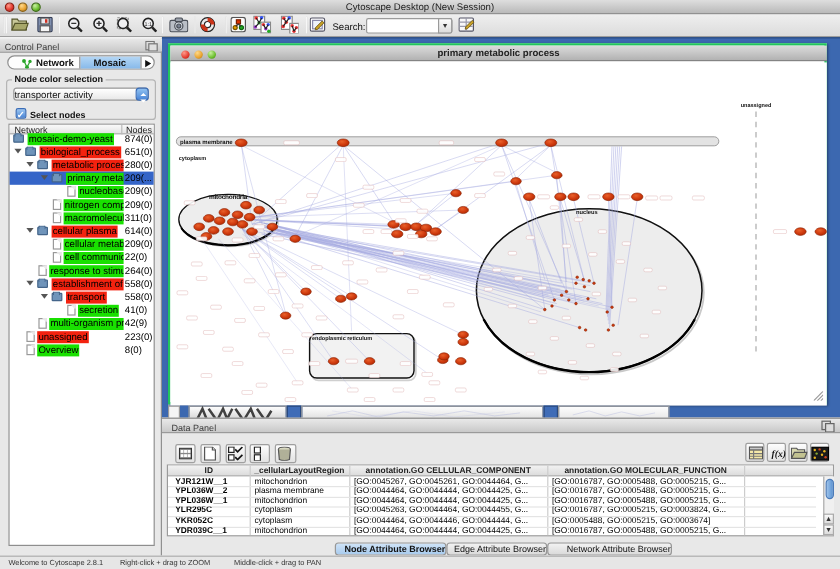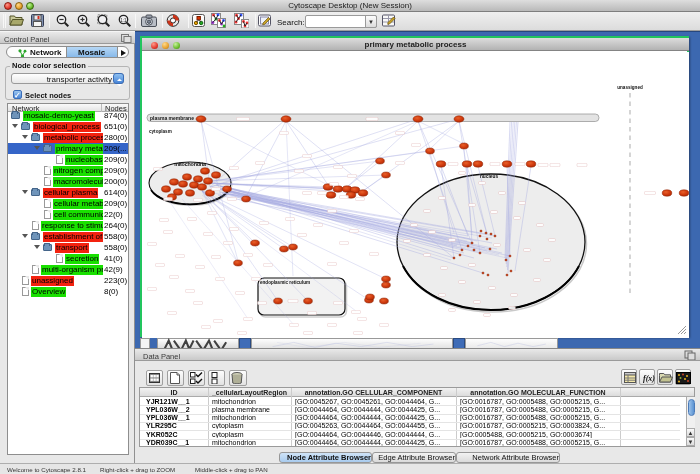--- a/index.html
+++ b/index.html
@@ -14,21 +14,21 @@
 #combobtn{left:365px;top:3px;width:12px;height:13px;background:linear-gradient(#fdfdfd,#dcdcdc);border:1px solid #9a9a9a;border-radius:0 2px 2px 0;font-size:6px;color:#333;text-align:center;line-height:13px}
 #leftpanel{left:0;top:31px;width:135px;height:432px;background:#e8e8e8;border-right:1px solid #909090}
 #cphead{left:0;top:31px;width:135px;height:13px;background:linear-gradient(#e9e9e9,#c9c9c9);border-bottom:1px solid #9a9a9a;border-top:1px solid #f5f5f5}
 #cphead span{position:absolute;left:4px;top:2.5px;font-size:7.5px;color:#3a3a3a}
 #tabpill{left:6px;top:46px;width:123px;height:12px;background:#fdfdfd;border:1px solid #8e8e8e;border-radius:7px;overflow:hidden}
 #tabmosaic{position:absolute;left:59px;top:0;width:52px;height:12px;background:linear-gradient(#b5d7f5,#7fb4e8);border-left:1px solid #8e8e8e;border-right:1px solid #8e8e8e}
 .tabtxt{position:absolute;top:1px;font-size:8px;font-weight:bold;color:#111}
 #groupbox{left:5px;top:66px;width:125px;height:34px;border:1px solid #b5b5b5;border-radius:3px}
 #grouplbl{left:10px;top:61px;font-size:7.5px;font-weight:bold;color:#111;background:#e8e8e8;padding:0 2px}
 #dropdown{left:11px;top:73px;width:113px;height:11px;background:linear-gradient(#ffffff,#e8e8e8);border:1px solid #9a9a9a;border-radius:3px}
-#ddtext{left:0;top:1px;width:100px;text-align:right;font-size:8px;color:#111}
+#ddtext{left:0;top:1px;width:100px;text-align:left;font-size:8px;color:#111}
 #ddstep{position:absolute;right:-1px;top:-1px;width:11px;height:11px;background:linear-gradient(#8ec0f0,#4a86d8);border-radius:3px;border:1px solid #3a6db8}
 #checkbox{left:13px;top:90px;width:8.5px;height:8.5px;background:linear-gradient(#9cc6f0,#4a86d8);border:1px solid #3a6db8;border-radius:2px;color:#fff;font-size:8px;line-height:9px;text-align:center;font-weight:bold}
 #chklbl{left:25px;top:90.5px;font-size:7.5px;font-weight:bold;color:#111}
 #treebox{left:7px;top:103px;width:122px;height:352px;background:#fff;border:1px solid #8e8e8e}
 #treehead{position:absolute;left:0;top:0;width:120px;height:8px;background:linear-gradient(#fafafa,#e4e4e4);border-bottom:1px solid #aaa}
 #treehead .c1{position:absolute;left:4px;top:0px;font-size:7.5px;color:#222}
 #treehead .c2{position:absolute;left:97px;top:0px;font-size:7.5px;color:#222}
 #treehead .cb{position:absolute;left:93px;top:0;width:1px;height:8px;background:#bbb}
 .trow{position:absolute;left:0;width:120px;height:11px}
 .chip{position:absolute;top:0.5px;height:10px;font-size:8px;color:#000;white-space:nowrap;overflow:hidden;line-height:10px}
@@ -245,21 +245,21 @@
         <div class="nval">209(0)</div>
       </div>
       <div class="trow" style="top:61.3px">
         <div class="file" style="left:36px"></div>
         <div class="chip" style="left:45px;background:#19e000;max-width:50px;padding:0 1px">nitrogen compo</div>
         <div class="nval">209(0)</div>
       </div>
       <div class="trow" style="top:72.3px">
         <div class="file" style="left:36px"></div>
         <div class="chip" style="left:45px;background:#19e000;max-width:50px;padding:0 1px">macromolecule</div>
-        <div class="nval">200(0)</div>
+        <div class="nval">311(0)</div>
       </div>
       <div class="trow" style="top:83.3px">
         <div class="arr" style="left:14px"></div>
         <div class="fold" style="left:23px"></div>
         <div class="chip" style="left:35px;background:#f3220f;max-width:60px;padding:0 1px">cellular plasma</div>
         <div class="nval">614(0)</div>
       </div>
       <div class="trow" style="top:94.3px">
         <div class="file" style="left:36px"></div>
         <div class="chip" style="left:45px;background:#19e000;max-width:50px;padding:0 1px">cellular metabol</div>

